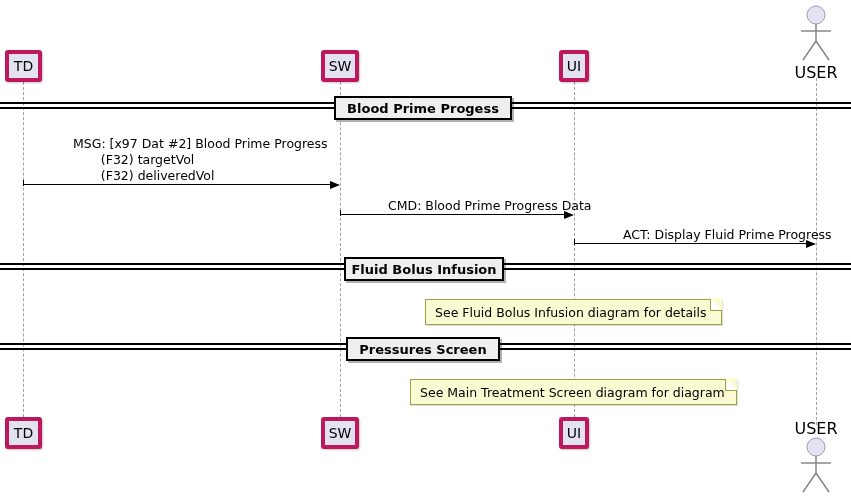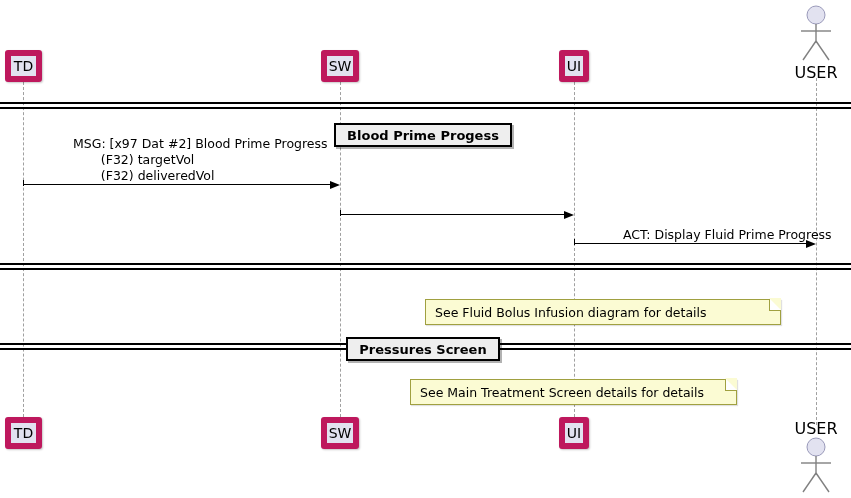--- a/index.html
+++ b/index.html
@@ -24,21 +24,21 @@
     position: absolute;
     width: 0;
     border-left: 1px dashed #A0A0A0;
   }
 
   
   .participant {
     position: absolute;
     box-sizing: border-box;
     background: #E2E2F0;
-    border: 6px solid #be185d;
+    border: 4px solid #be185d;
     border-radius: 3px;
     box-shadow: 1px 1px 2px rgba(0,0,0,0.22);
     display: flex;
     align-items: center;
     justify-content: center;
     font-size: 14px;
     color: #000000;
     line-height: 1;
   }
 
@@ -186,41 +186,43 @@
     <div class="participant" style="left: 559px; top: 417px; width: 30px; height: 32px;">UI</div>
     <div class="actor" style="left: 796px; top: 437px;"><svg width="40" height="56" viewBox="0 0 40 56" xmlns="http://www.w3.org/2000/svg">
         <circle cx="20" cy="10" r="9" fill="#E2E2F0" stroke="#9A9ABA" stroke-width="1"></circle>
         <line x1="20" y1="19" x2="20" y2="38" stroke="#808080" stroke-width="1.4"></line>
         <line x1="5" y1="26" x2="35" y2="26" stroke="#808080" stroke-width="1.4"></line>
         <line x1="20" y1="36" x2="7" y2="55" stroke="#808080" stroke-width="1.4"></line>
         <line x1="20" y1="36" x2="33" y2="55" stroke="#808080" stroke-width="1.4"></line>
       </svg></div>
     <div class="actor-label" style="left: 786px; width: 60px; top: 419px;">USER</div>
     <div class="divider-lines" style="top: 102px;"></div>
-    <div class="divider-label" style="left: 334px; width: 178px; top: 96px; margin-top: 27px;">Blood Prime Progess</div>
+    <div class="divider-label" style="left: 334px; width: 178px; top: 96px;">Blood Prime Progess</div>
     <div class="divider-lines" style="top: 263px;"></div>
+    <div class="divider-label" style="left: 344px; width: 160px; top: 257px;">Fluid Bolus Infusion</div>
     <div class="divider-lines" style="top: 343px;"></div>
     <div class="divider-label" style="left: 346px; width: 154px; top: 337px;">Pressures Screen</div>
     <div class="msg-line" style="left: 23px; top: 184px; width: 308px;">
       <span class="tick"></span>
     </div>
     <div class="arrowhead" style="left: 330px; top: 181px;"></div>
     <div class="msg-label" style="left: 32px; top: 136px;">MSG: [x97 Dat #2] Blood Prime Progress
        (F32) targetVol
        (F32) deliveredVol</div>
     <div class="msg-line" style="left: 340px; top: 214px; width: 225px;">
       <span class="tick"></span>
     </div>
     <div class="arrowhead" style="left: 564px; top: 211px;"></div>
+    <div class="msg-label" style="left: 347px; top: 198px;">CMD: Blood Prime Progress Data</div>
     <div class="msg-line" style="left: 574px; top: 243px; width: 233px;">
       <span class="tick"></span>
     </div>
     <div class="arrowhead" style="left: 806px; top: 240px;"></div>
     <div class="msg-label" style="left: 582px; top: 227px;">ACT: Display Fluid Prime Progress</div>
-    <div class="note" style="left: 425px; top: 299px; width: 356px;">
+    <div class="note" style="left: 425px; top: 299px; width: 297px;">
       <span>See Fluid Bolus Infusion diagram for details</span>
       <span class="fold"></span>
     </div>
     <div class="note" style="left: 410px; top: 379px; width: 327px;">
-      <span>See Main Treatment Screen details for details</span>
+      <span>See Main Treatment Screen diagram for diagram</span>
       <span class="fold"></span>
     </div>
   </div>
 
 </body></html>

